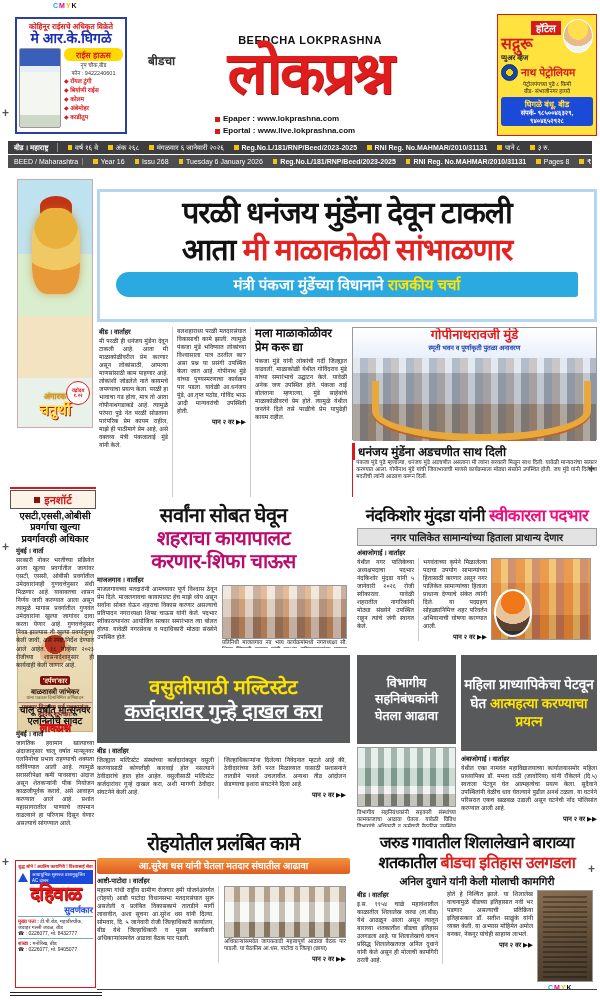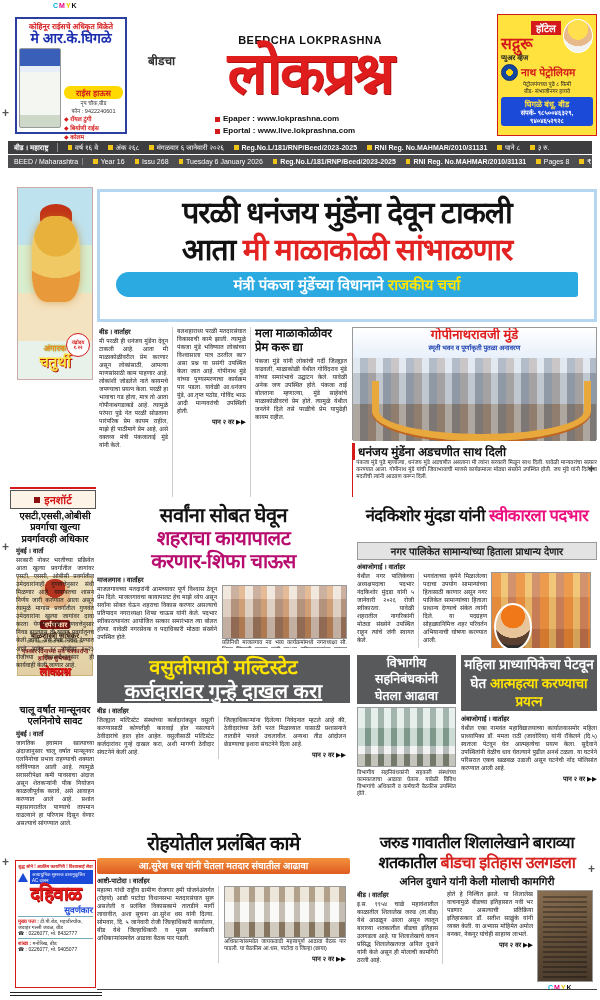--- a/index.html
+++ b/index.html
@@ -91,21 +91,21 @@
   .photo-banner{height:30px;background:linear-gradient(180deg,#ffffff,#e8f0fa);text-align:center;overflow:hidden;}
   .photo-banner .b1{color:#e01d1d;font-weight:bold;font-size:13px;line-height:1.15;}
   .photo-banner .b2{color:#1b3fae;font-weight:bold;font-size:6.5px;}
   .crowd{position:relative;height:83px;overflow:hidden;
     background:linear-gradient(180deg,#d7e0ea 0 18%,#a8b2bc 18% 55%,#8f857a 55%);}
   .crowd:before{content:"";position:absolute;inset:0;
     background:repeating-linear-gradient(90deg,rgba(255,255,255,.28) 0 7px,rgba(70,80,100,.25) 7px 15px,rgba(150,95,60,.2) 15px 23px);}
   .garland{position:absolute;left:8%;top:28%;width:84%;height:64%;border:7px solid #e8a83c;border-top:none;border-radius:0 0 50% 50%;box-shadow:0 2px 0 #c2641c;}
   .cap-head{display:flex;gap:3px;align-items:center;font-size:12px;font-weight:bold;color:#111;}
   .redbar{width:3px;align-self:stretch;background:#d41a1a;}
-  .graybox{background:#58595b;color:#fff;font-weight:bold;text-align:center;box-sizing:border-box;padding:0 2px;}
+  .graybox{background:#58595b;color:#fff;font-weight:bold;text-align:center;box-sizing:border-box;padding:20px 2px;}
   .graybox .yl{color:#ffe400;}
   .strip-gray{background:#e3e3e3;border:1px solid #9a9a9a;color:#222;font-weight:bold;font-size:10px;text-align:center;padding:1px 0;}
   .strip-orange{background:linear-gradient(180deg,#f2923c,#e05c22);color:#fff;font-weight:bold;font-size:9.5px;text-align:center;padding:1.5px 0;border-radius:2px;}
   .h-city1{font-size:20px;font-weight:bold;color:#121212;text-align:center;line-height:1.2;letter-spacing:-0.5px;}
   .h-city2{font-size:20px;font-weight:bold;color:#b80d6e;text-align:center;line-height:1.15;letter-spacing:-0.5px;}
   .h-mundada{font-size:16.5px;font-weight:bold;color:#121212;text-align:center;white-space:nowrap;letter-spacing:-0.5px;}
   .h-mundada .pink{color:#ec0f7e;}
   .h-red{color:#d6231f;}
   .h4a{font-size:19px;font-weight:bold;color:#121212;text-align:center;line-height:1.2;letter-spacing:-0.5px;}
   .h4b{font-size:19px;font-weight:bold;color:#d6231f;text-align:center;line-height:1.15;letter-spacing:-0.5px;}
@@ -140,21 +140,21 @@
   <div class="abs plus" style="left:2px;top:855px;">+</div>
   <div class="abs plus" style="left:588px;top:462px;">+</div>
   <div class="abs plus" style="left:588px;top:655px;">+</div>
   <div class="abs plus" style="left:588px;top:862px;">+</div>
 
   <div class="abs rice-ad" style="left:15px;top:17px;width:112px;height:117px;">
     <div class="rice-top">कोहिनूर राईसचे अधिकृत विक्रेते</div>
     <div class="rice-name">मे आर.के.घिगळे</div>
     <div class="rice-flex">
       <div class="rice-bag"></div>
-      <div style="flex:1;margin-top:38px;">
+      <div style="flex:1;">
         <div class="rice-shop">राईस हाऊस</div>
         <div class="rice-line">नृप चौक,बीड</div>
         <div class="rice-line">फोन : 9422240601</div>
         <div class="rice-item">◆ रॉयल टुंगी</div>
         <div class="rice-item">◆ बिर्याणी राईस</div>
         <div class="rice-item">◆ कोलम</div>
         <div class="rice-item">◆ अंबेमोहर</div>
         <div class="rice-item">◆ काडीतुप</div>
       </div>
     </div>
@@ -250,21 +250,21 @@
           <span class="ysq"></span>
           <span>Pages 8</span>
         </span>
       <span class="kv">
           <span class="ysq"></span>
           <span>₹ 3</span>
         </span>
     </div>
   </div>
 
-  <div class="abs ganesh" style="left:17px;top:187px;width:76px;height:193px;">
+  <div class="abs ganesh" style="left:17px;top:179px;width:76px;height:249px;">
     <div class="ganesh-turban"></div>
     <div class="ganesh-fig"></div>
     <div class="ganesh-txt1">अंगारक</div>
     <div class="ganesh-txt2">चतुर्थी</div>
     <div class="ganesh-badge">चंद्रोदय १.२२</div>
   </div>
 
   <div class="abs jamb" style="left:17px;top:383px;width:76px;height:100px;">
     <div class="jamb-face"></div>
     <div><span class="jamb-title">'दर्पण'कार</span></div>
@@ -373,21 +373,21 @@
         <div class="tiny" style="text-align:justify;">प्रतिनिधी माजलगाव नव भव्य कार्यक्रमांमध्ये नगराध्यक्षा सौ. शिफा खिलजी चाऊस यांनी पदभार स्वीकारल्यानंतर सत्कार स्वीकारताना.</div>
 
       </div>
     </div>
   </div>
 
   <div class="abs" style="left:357px;top:503px;width:240px;height:145px;overflow:hidden;">
     <div class="h-mundada">
       <span>नंदकिशोर मुंदडा यांनी </span><span class="pink">स्वीकारला पदभार</span>
     </div>
-    <div class="strip-gray" style="margin-top:16px;">नगर पालिकेत सामान्यांच्या हिताला प्राधान्य देणार</div>
+    <div class="strip-gray" style="margin-top:2px;">नगर पालिकेत सामान्यांच्या हिताला प्राधान्य देणार</div>
     <div class="dl" style="margin-top:2px;">अंबाजोगाई । वार्ताहर</div>
     <div style="display:flex;gap:4px;">
       <div class="bodytxt col-sep" style="width:62px;">येथील नगर पालिकेच्या अध्यक्षपदाचा पदभार नंदकिशोर मुंदडा यांनी ५ जानेवारी २०२६ रोजी स्वीकारला. यावेळी शहरातील नागरिकांनी मोठ्या संख्येने उपस्थित राहून त्यांचे जंगी स्वागत केले.</div>
       <div style="width:64px;">
         <div class="bodytxt">भगवंताच्या कृपेने मिळालेल्या पदाचा उपयोग सामान्यांच्या हितासाठी करणार असून नगर पालिकेत सामान्यांच्या हिताला प्राधान्य देण्याचे संकेत त्यांनी दिले. या पदग्रहण सोहळ्यानिमित्त शहर परिवर्तन अभियानाची घोषणा करण्यात आली.</div>
         <div class="more">पान २ वर ▶▶</div>
       </div>
       <div class="ph ph-mundada" style="width:100px;height:82px;position:relative;">
         <div class="oval"></div>
       </div>

